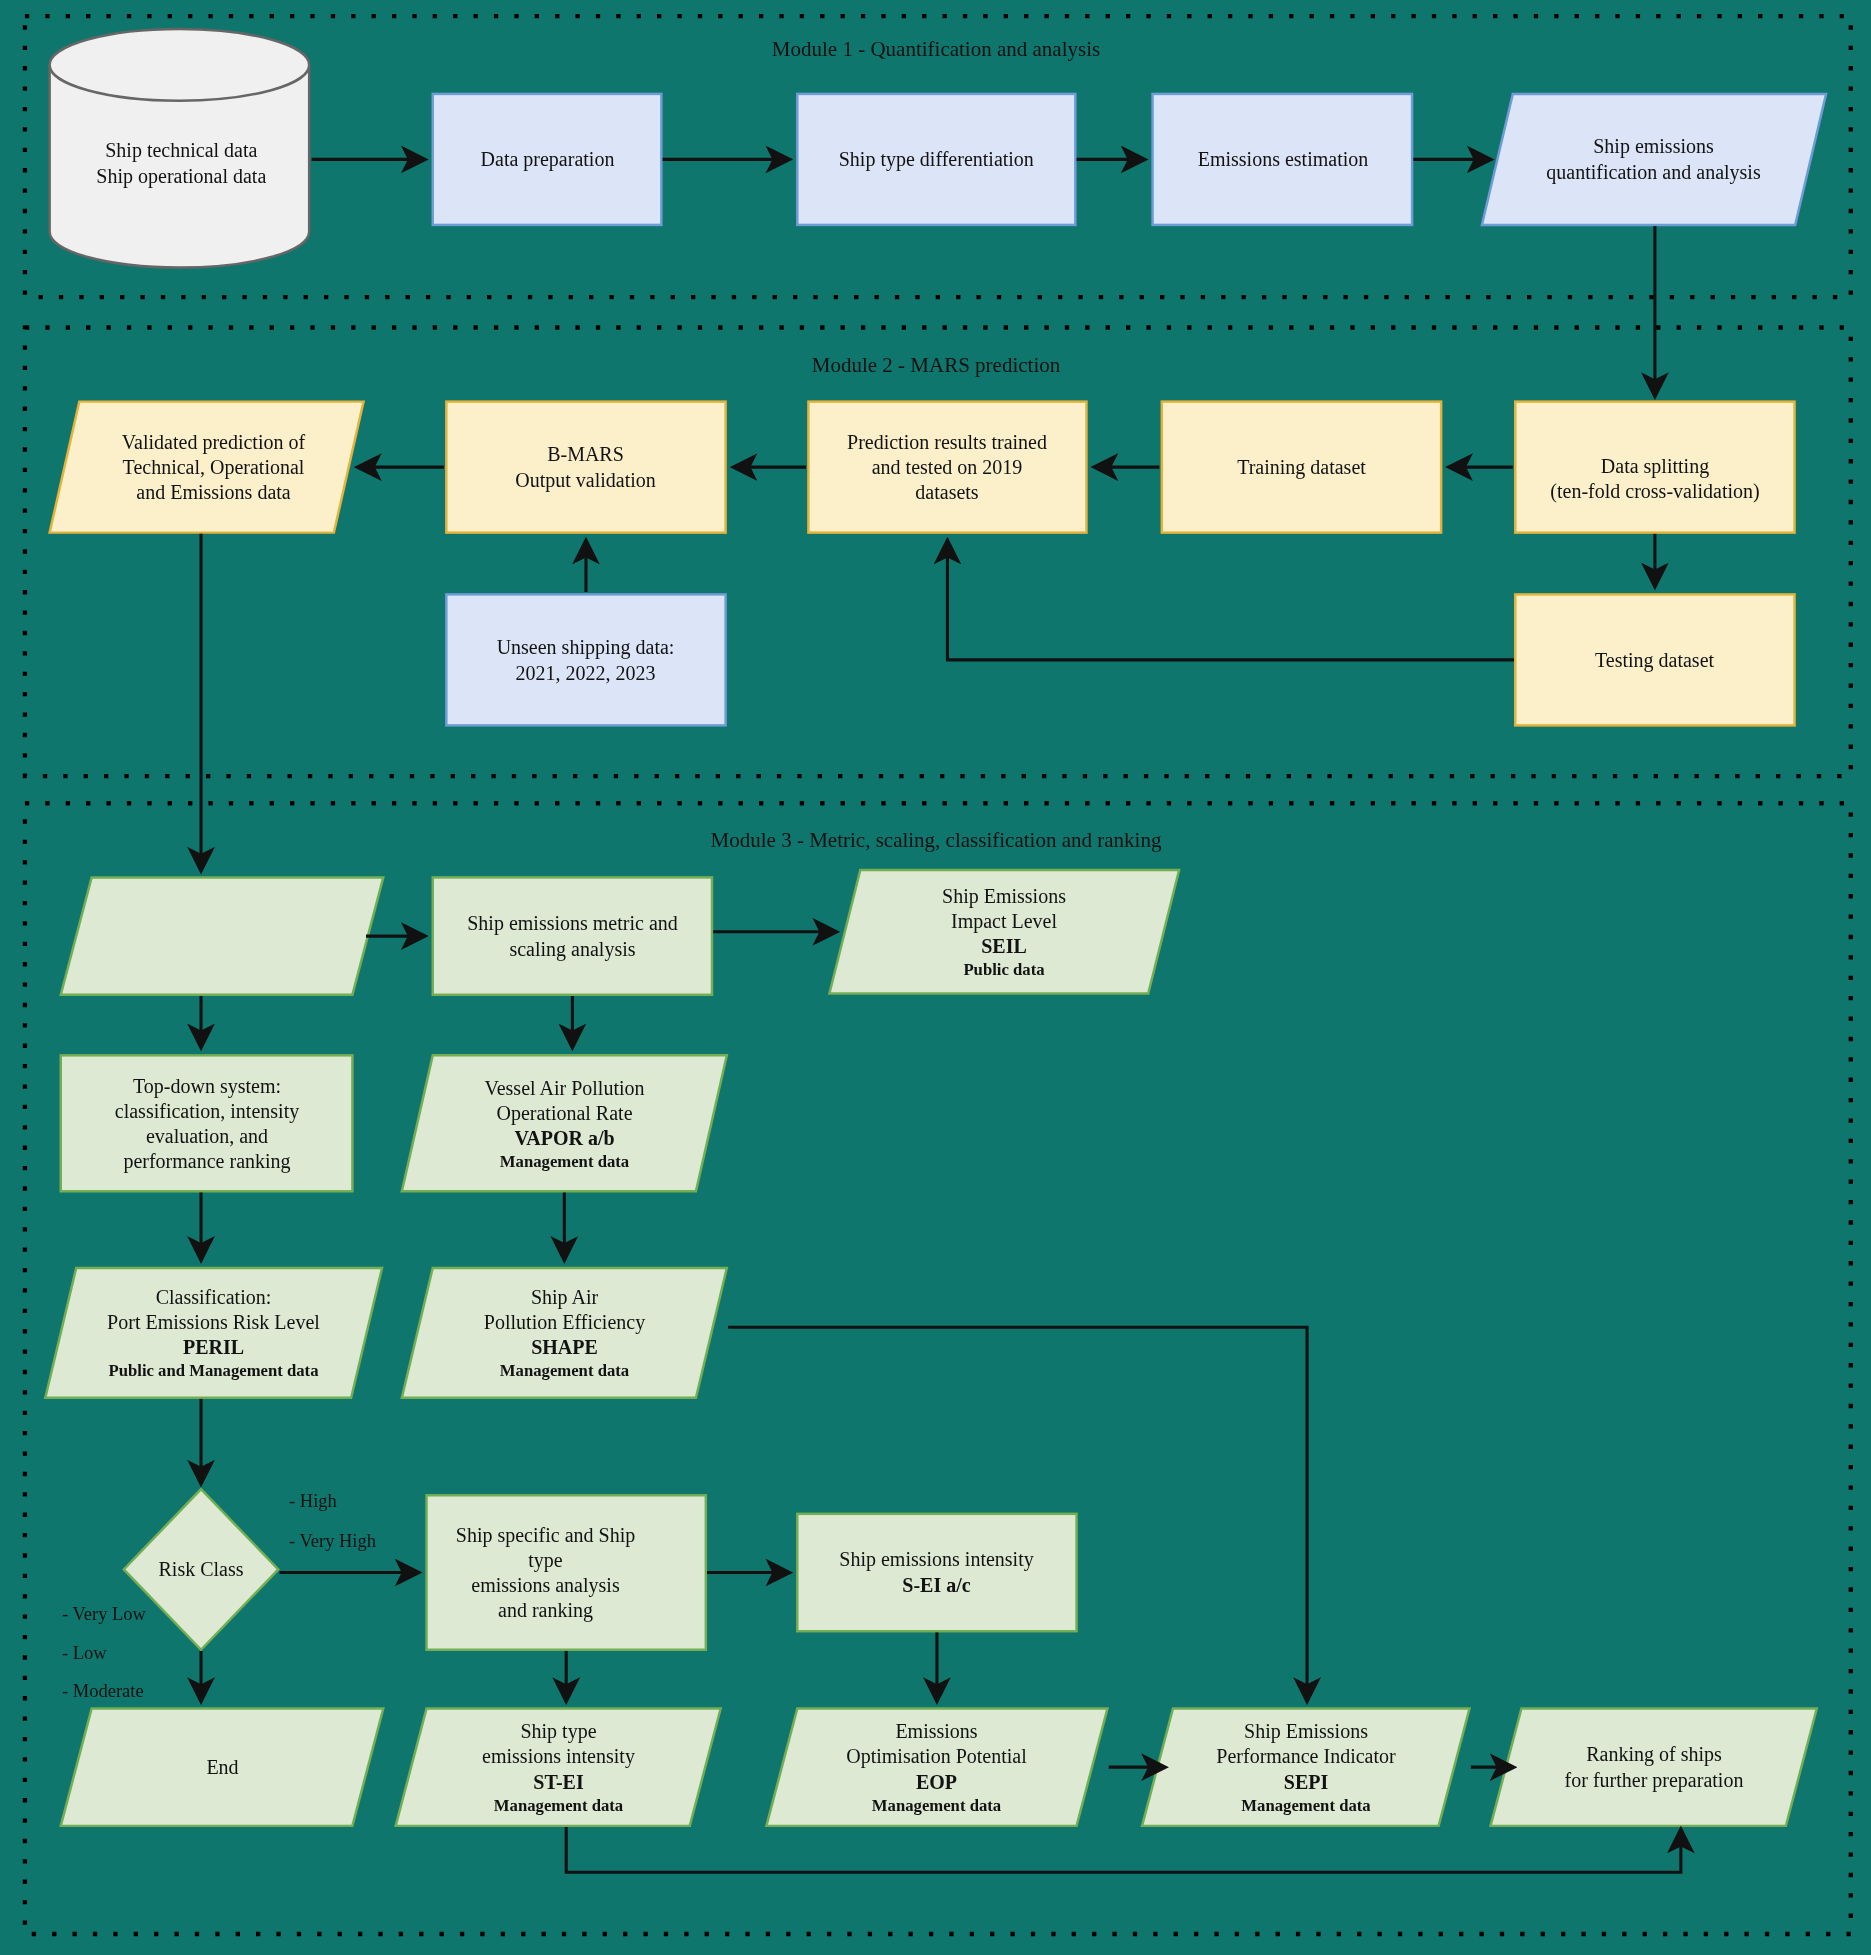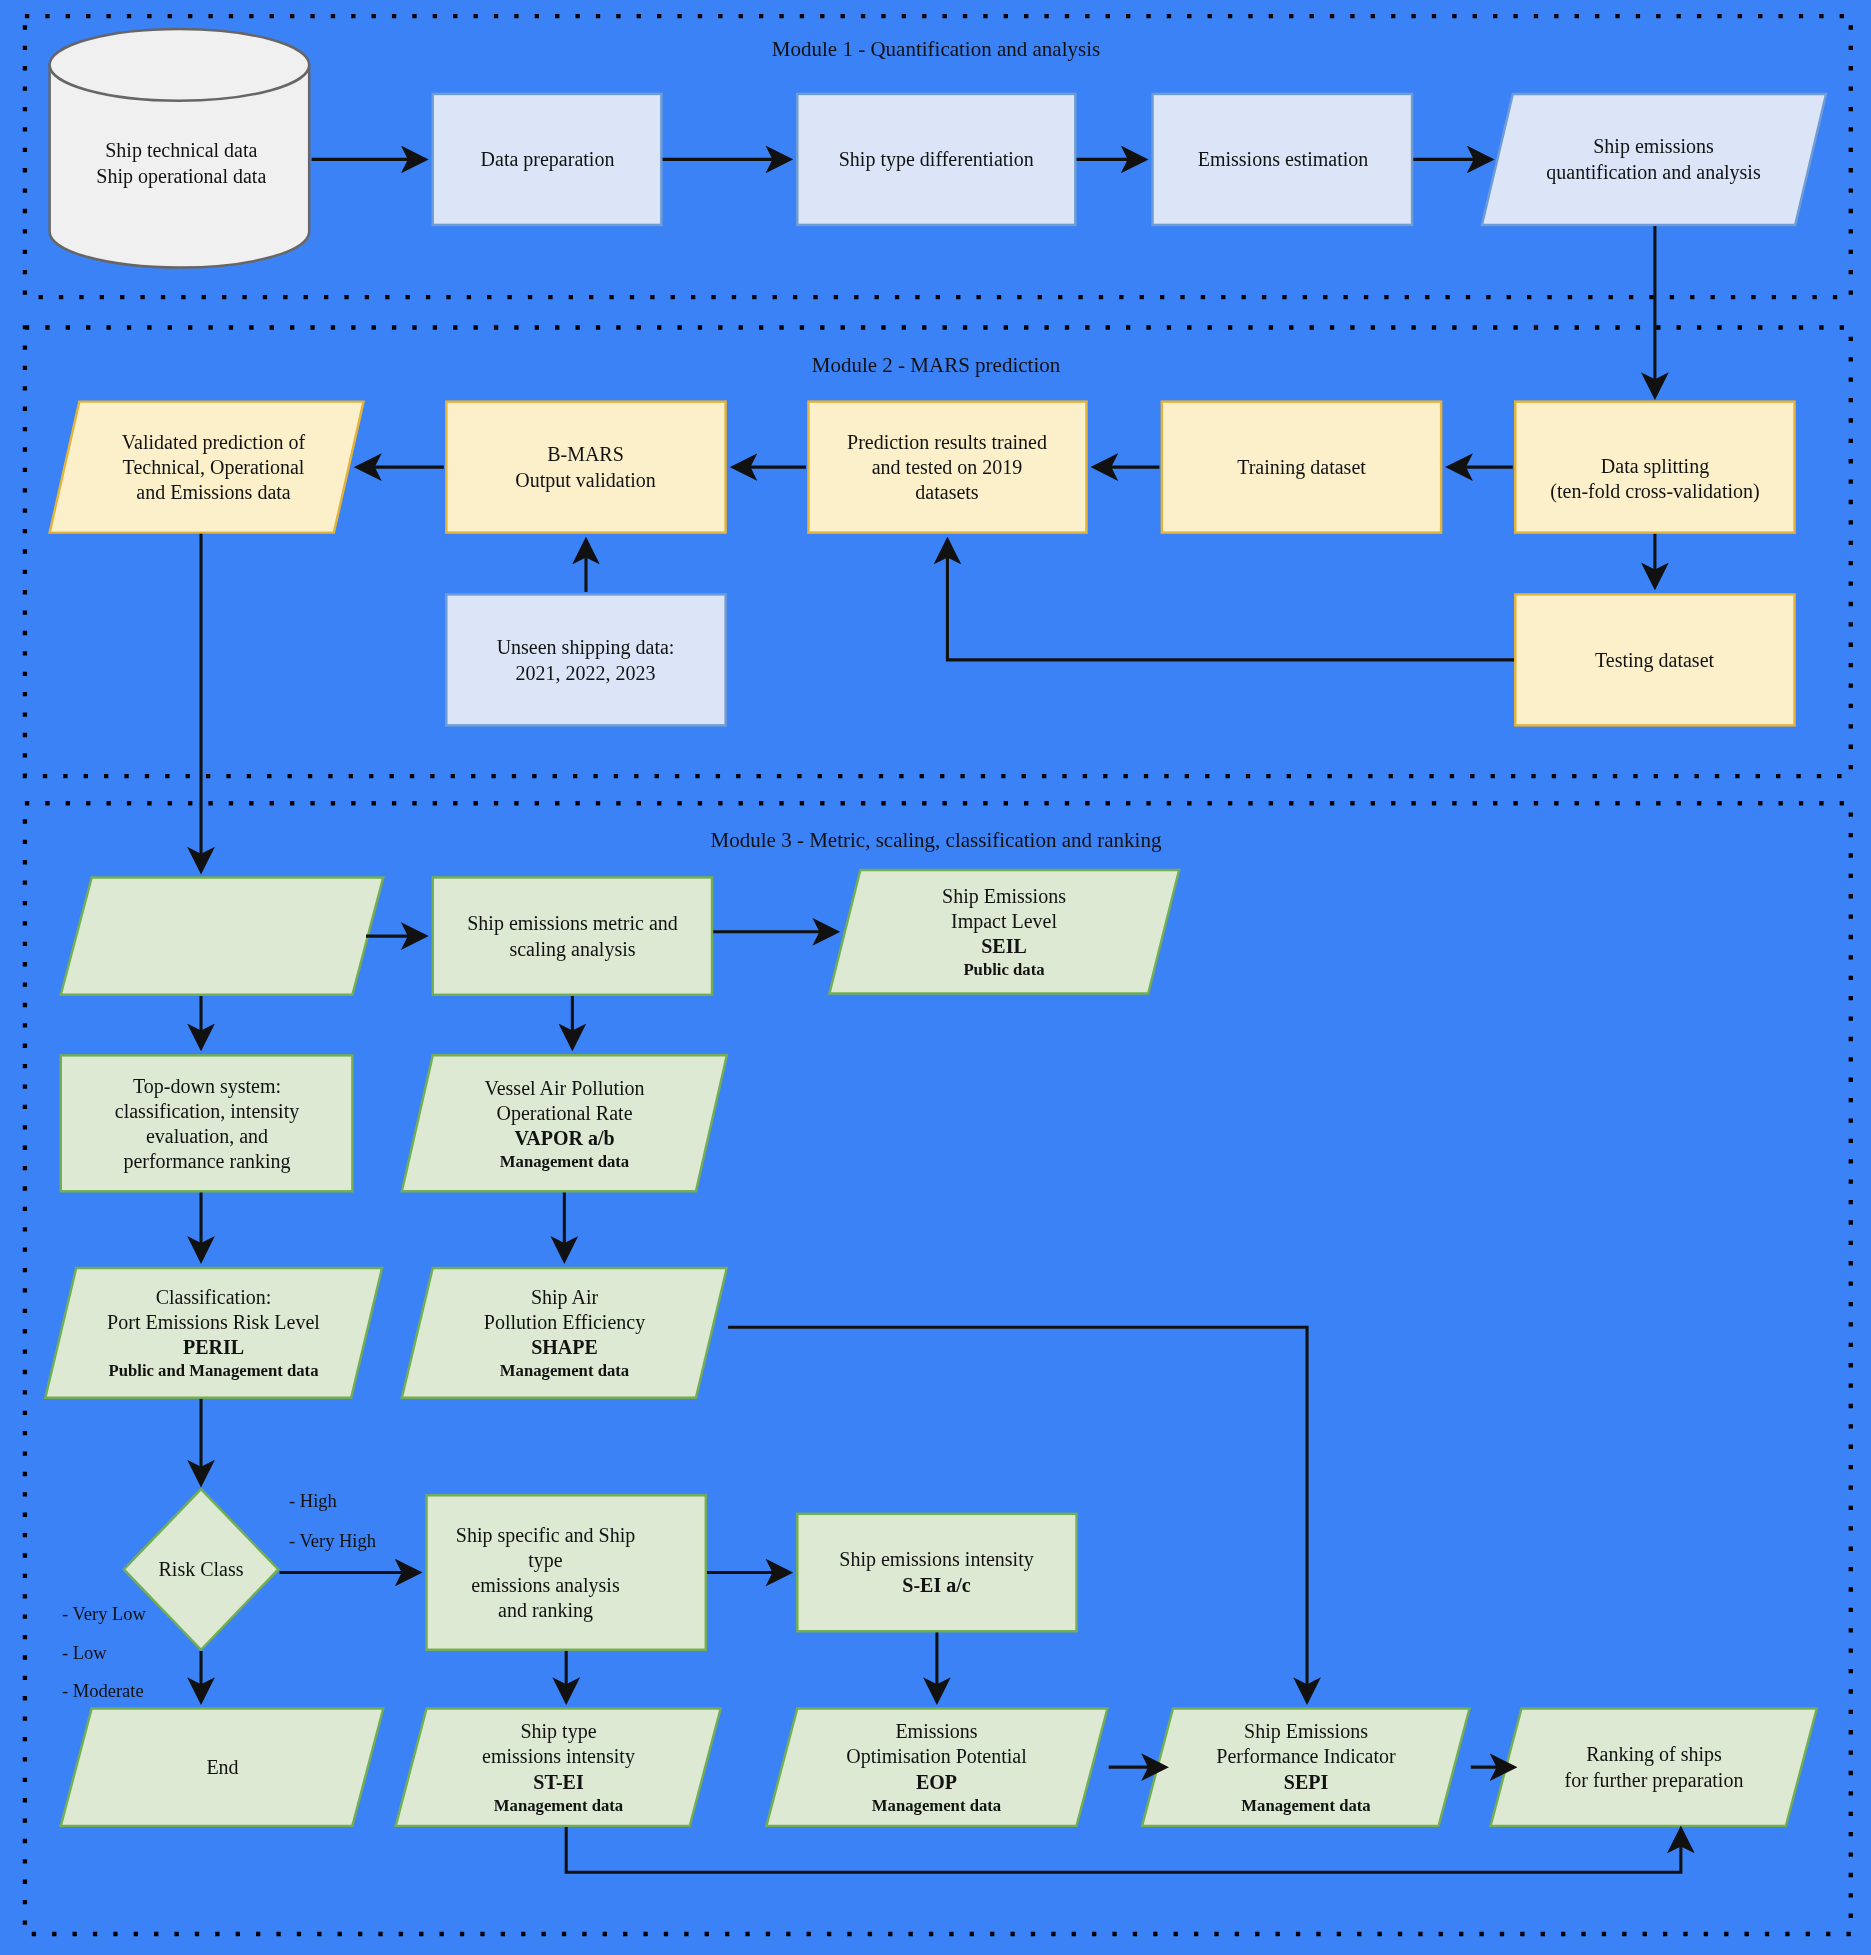--- a/index.html
+++ b/index.html
@@ -1,19 +1,19 @@
 <!DOCTYPE html>
 <html style="font-size:10px"><head>
 <meta charset="utf-8">
 <style>
   html,body{margin:0;padding:0;background:#ffffff;}
   #root{
     position:relative;
     width:1872px;height:1955px;
-    background:#3b82f6;
+    background:#0f766e;
     font-family:"Liberation Serif","DejaVu Serif",serif;
     overflow:hidden;
   }
   svg{position:absolute;left:0;top:0;width:1872px;height:1955px;}
   .mlabel{
     position:absolute;
     font-family:"Liberation Serif","DejaVu Serif",serif;
     font-size:21px;color:#111;white-space:nowrap;
     text-align:center;
   }

